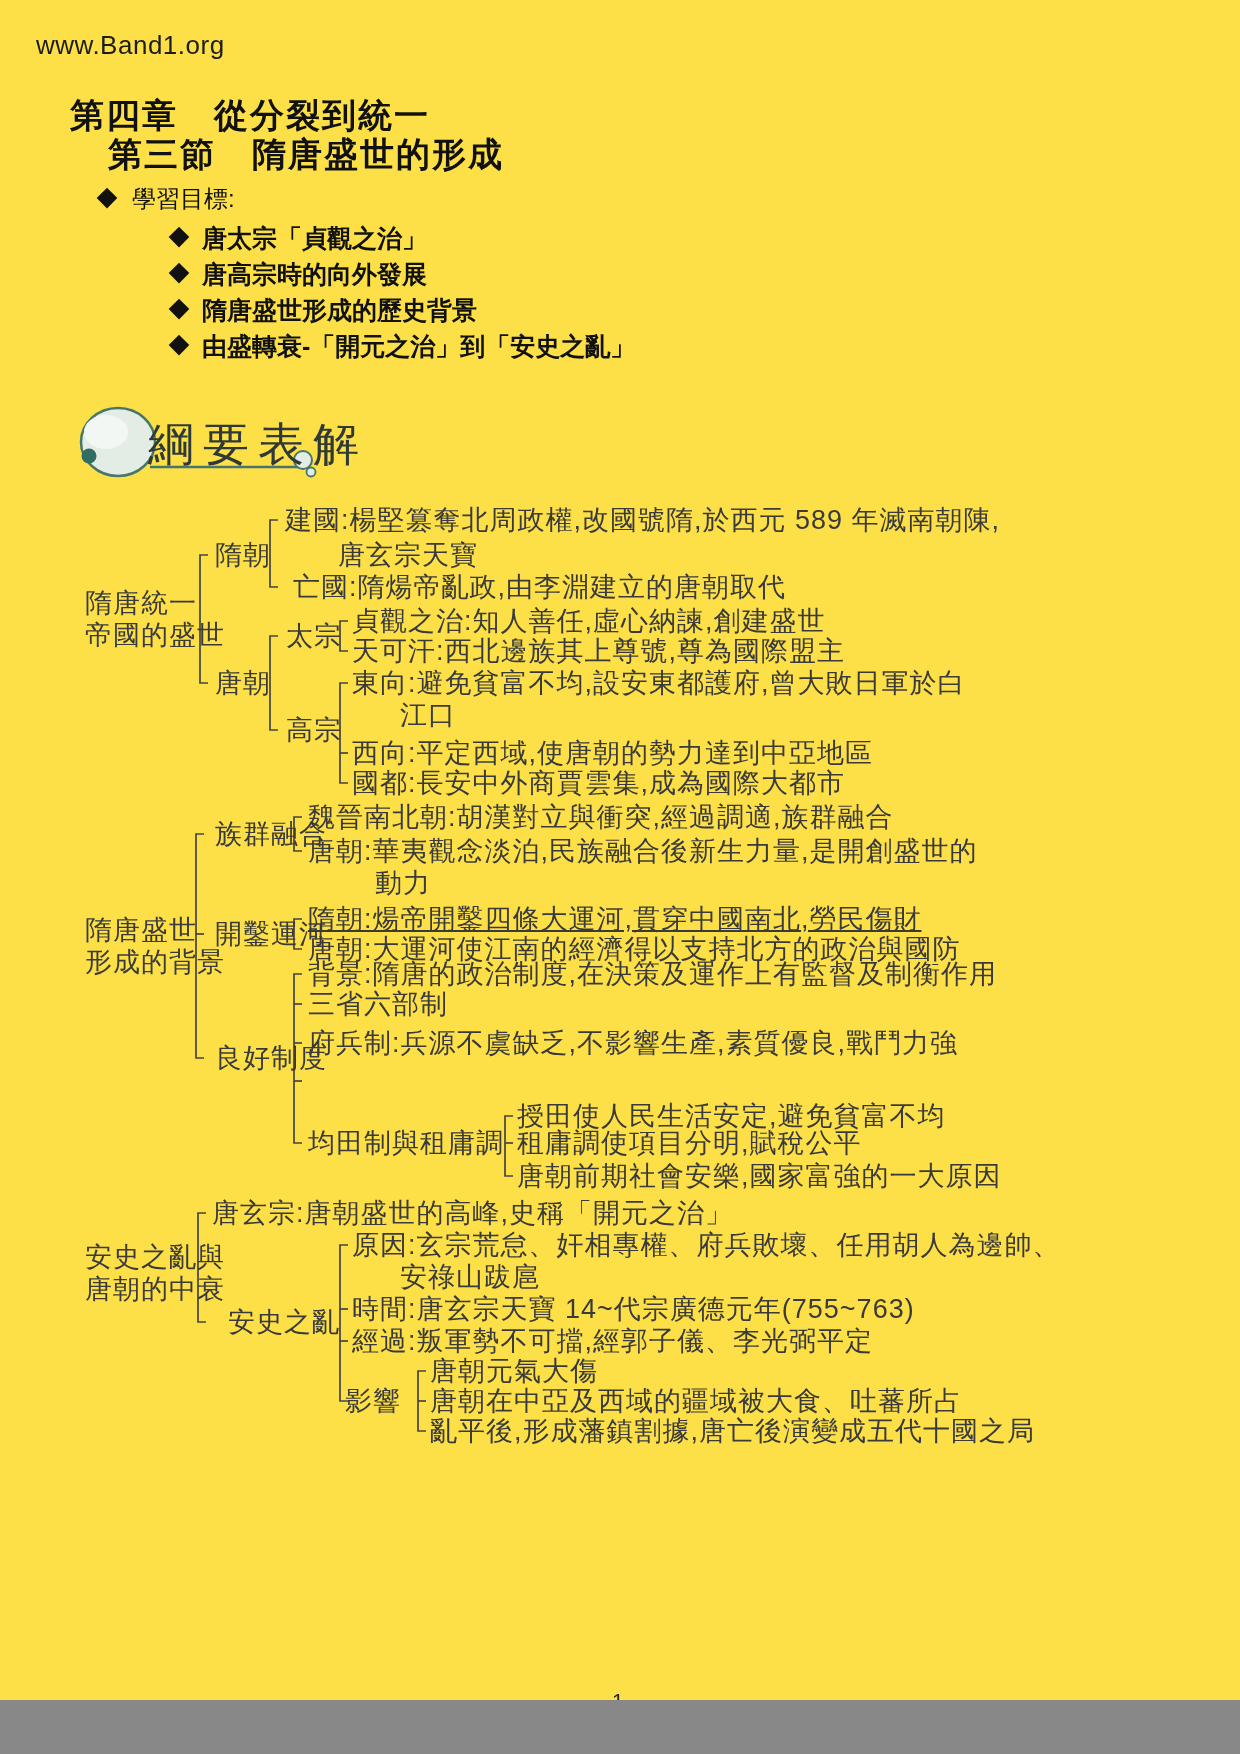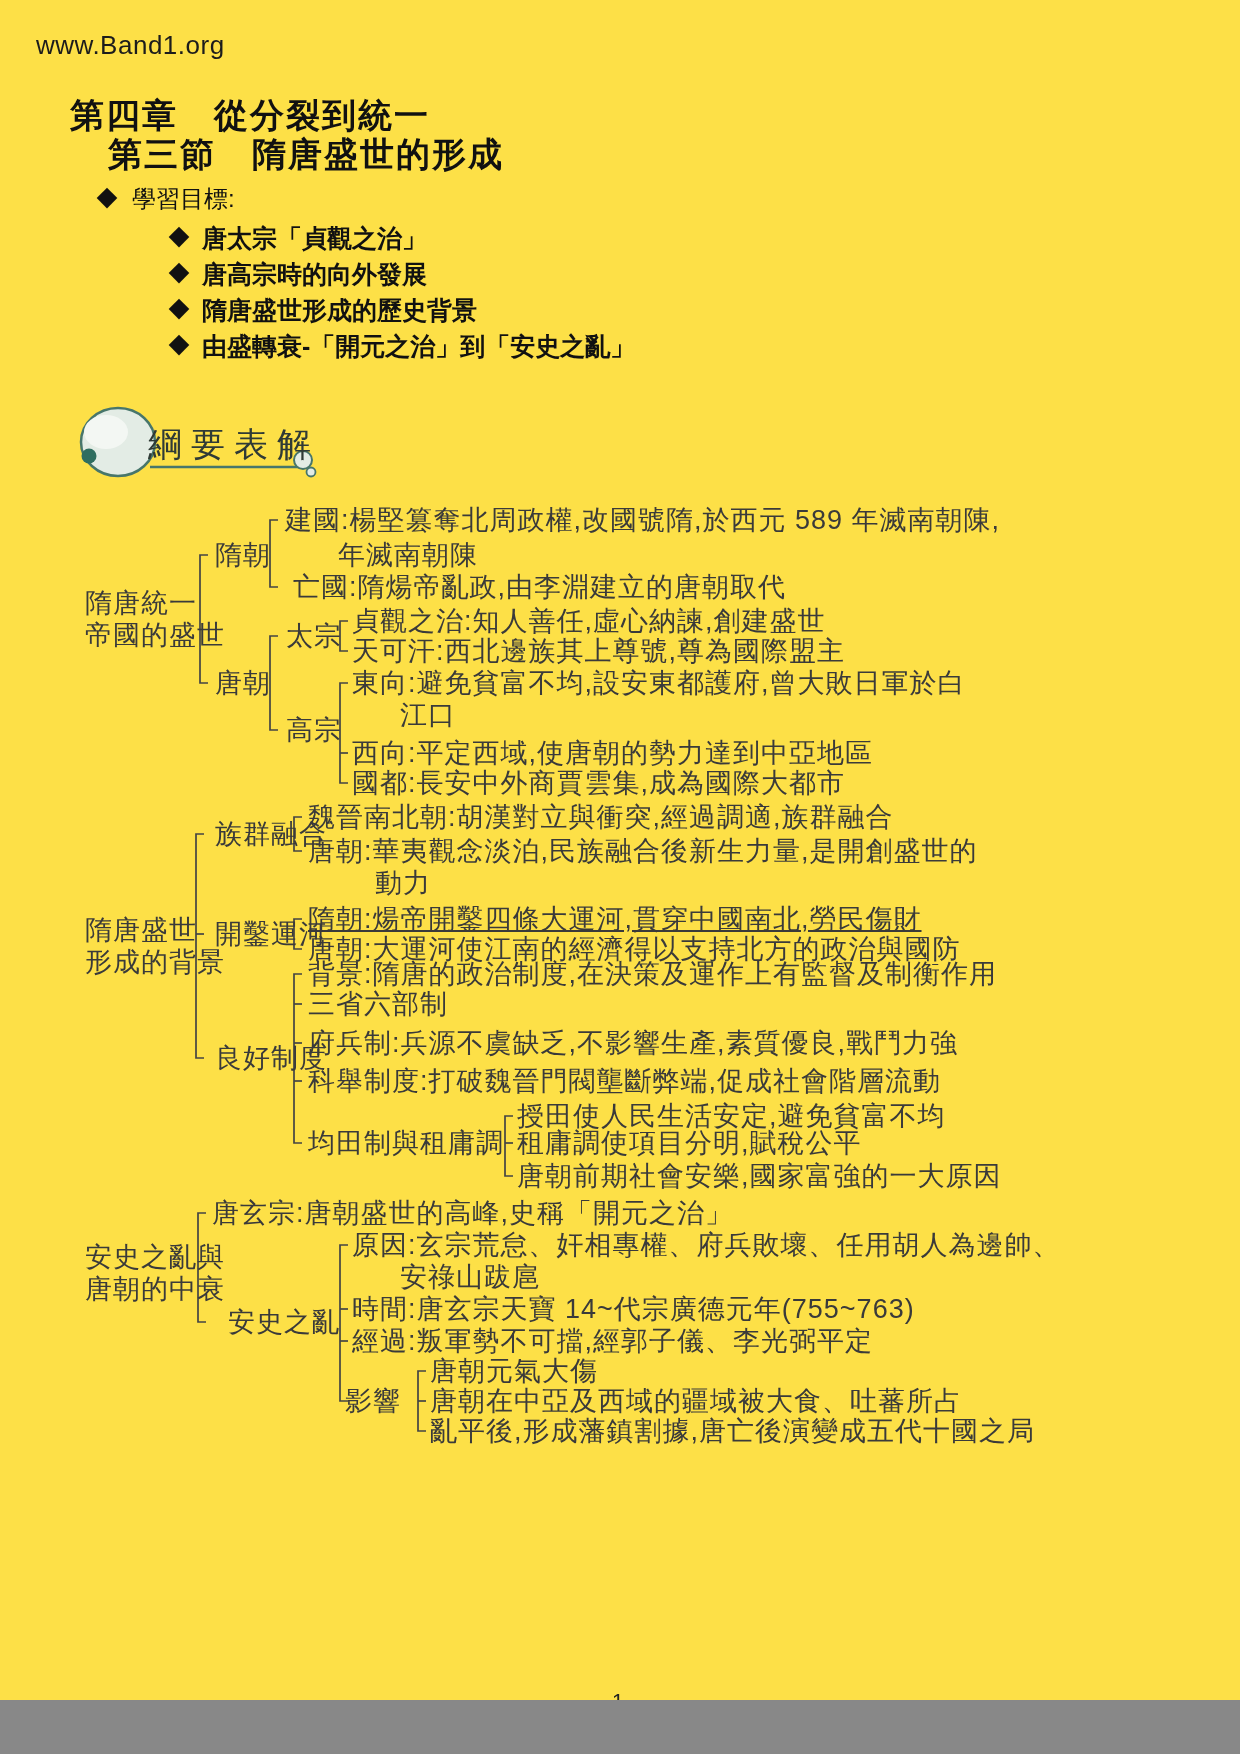--- a/index.html
+++ b/index.html
@@ -11,21 +11,21 @@
     font-family:"Liberation Sans", sans-serif;
     color:#2e2e2e;
     overflow:hidden;
   }
   .abs{position:absolute;white-space:nowrap;line-height:30px;}
   .watermark{font-size:26px;color:#1c1c1c;letter-spacing:0.5px;}
   .h-chapter,.h-section{font-size:34px;font-weight:700;color:#111;letter-spacing:2px;line-height:40px;}
   .obj-head{font-size:24px;font-weight:400;color:#111;line-height:28px;}
   .obj-item{font-size:25px;font-weight:700;color:#111;line-height:30px;}
   .diamond{font-size:22px;color:#111;line-height:30px;}
-  .banner-label{font-size:34px;color:#2f3a36;letter-spacing:9px;line-height:40px;font-weight:400;}
+  .banner-label{font-size:46px;color:#2f3a36;letter-spacing:9px;line-height:40px;font-weight:400;}
   .tree{font-size:27px;color:#3a3a3a;letter-spacing:1px;line-height:30px;font-weight:400;}
   .tree-label{font-size:27px;color:#3a3a3a;letter-spacing:1px;line-height:30px;font-weight:400;}
   .pagenum{font-size:21px;color:#222;}
   svg.lines{position:absolute;left:0;top:0;pointer-events:none;}
 </style>
 </head>
 <body>
 
 <div class="page">
 
@@ -92,21 +92,21 @@
       <path d="M348 1245 H340 V1401 H348"></path>
         <path d="M340 1309 H348"></path>
         <path d="M340 1341 H348"></path>
 
       <path d="M426 1371 H418 V1431 H426"></path>
         <path d="M418 1401 H426"></path>
     </g>
   </svg>
 
   <div class="abs tree" style="left:285px;top:505px;">建國:楊堅篡奪北周政權,改國號隋,於西元 589 年滅南朝陳,</div>
-  <div class="abs tree" style="left:338px;top:540px;">年滅南朝陳</div>
+  <div class="abs tree" style="left:338px;top:540px;">唐玄宗天寶</div>
   <div class="abs tree-label" style="left:215px;top:540px;">隋朝</div>
   <div class="abs tree" style="left:285px;top:572px;margin-left:8px;">亡國:隋煬帝亂政,由李淵建立的唐朝取代</div>
 
   <div class="abs tree-label" style="left:85px;top:588px;">隋唐統一</div>
   <div class="abs tree-label" style="left:85px;top:620px;">帝國的盛世</div>
 
   <div class="abs tree" style="left:352px;top:606px;">貞觀之治:知人善任,虛心納諫,創建盛世</div>
   <div class="abs tree-label" style="left:286px;top:621px;">太宗</div>
   <div class="abs tree" style="left:352px;top:636px;">天可汗:西北邊族其上尊號,尊為國際盟主</div>
 
@@ -126,21 +126,20 @@
   <div class="abs tree-label" style="left:85px;top:947px;">形成的背景</div>
 
   <div class="abs tree" style="left:308px;top:904px;text-decoration:underline;">隋朝:煬帝開鑿四條大運河,貫穿中國南北,勞民傷財</div>
   <div class="abs tree-label" style="left:215px;top:919px;">開鑿運河</div>
   <div class="abs tree" style="left:308px;top:934px;">唐朝:大運河使江南的經濟得以支持北方的政治與國防</div>
 
   <div class="abs tree" style="left:308px;top:959px;">背景:隋唐的政治制度,在決策及運作上有監督及制衡作用</div>
   <div class="abs tree" style="left:308px;top:989px;">三省六部制</div>
   <div class="abs tree" style="left:308px;top:1028px;">府兵制:兵源不虞缺乏,不影響生產,素質優良,戰鬥力強</div>
   <div class="abs tree-label" style="left:215px;top:1043px;">良好制度</div>
-  <div class="abs tree" style="left:308px;top:1066px;">科舉制度:打破魏晉門閥壟斷弊端,促成社會階層流動</div>
 
   <div class="abs tree" style="left:517px;top:1101px;">授田使人民生活安定,避免貧富不均</div>
   <div class="abs tree-label" style="left:308px;top:1128px;">均田制與租庸調</div>
   <div class="abs tree" style="left:517px;top:1128px;">租庸調使項目分明,賦稅公平</div>
   <div class="abs tree" style="left:212px;top:1198px;">唐玄宗:唐朝盛世的高峰,史稱「開元之治」</div>
 
   <div class="abs tree" style="left:517px;top:1161px;">唐朝前期社會安樂,國家富強的一大原因</div>
 
   <div class="abs tree-label" style="left:85px;top:1242px;">安史之亂與</div>
   <div class="abs tree-label" style="left:85px;top:1274px;">唐朝的中衰</div>

